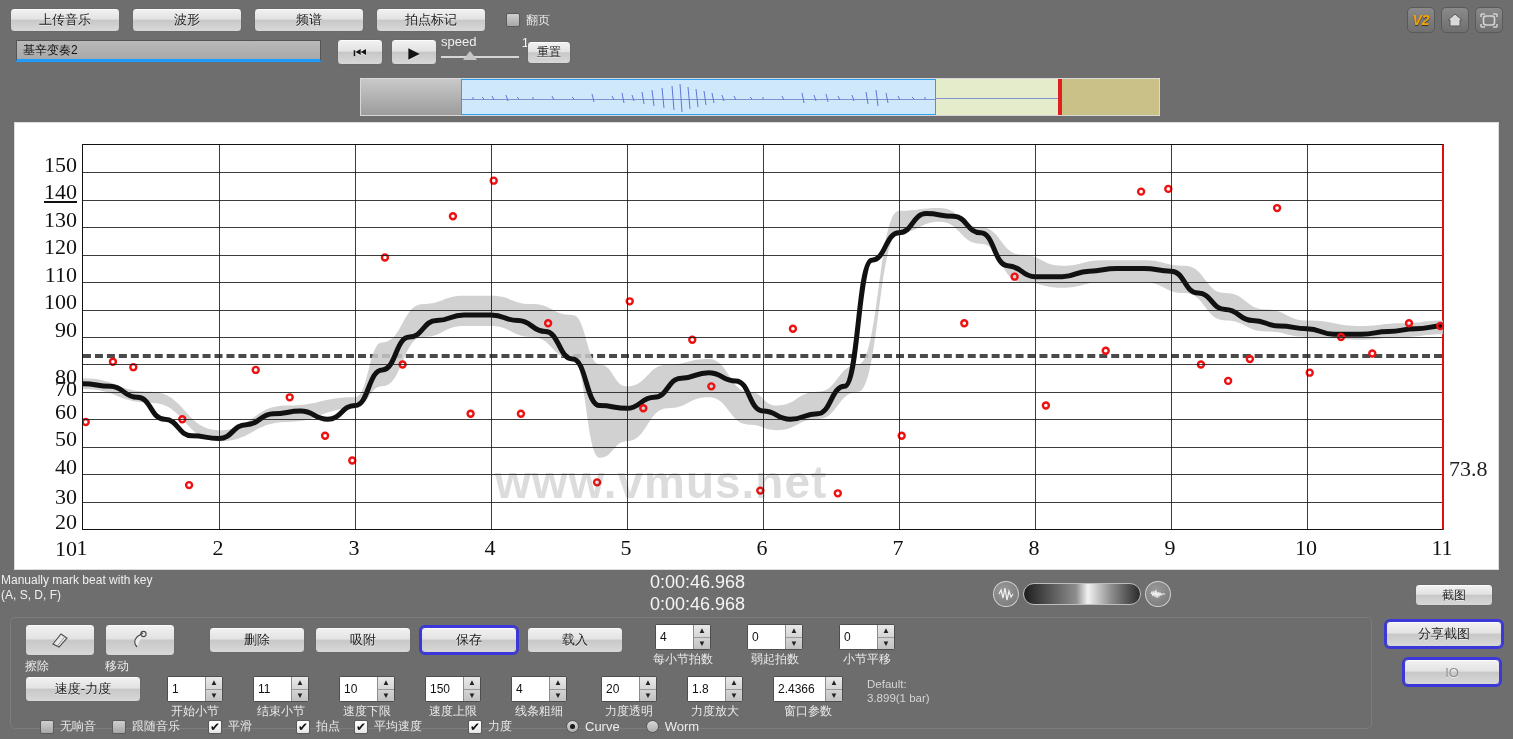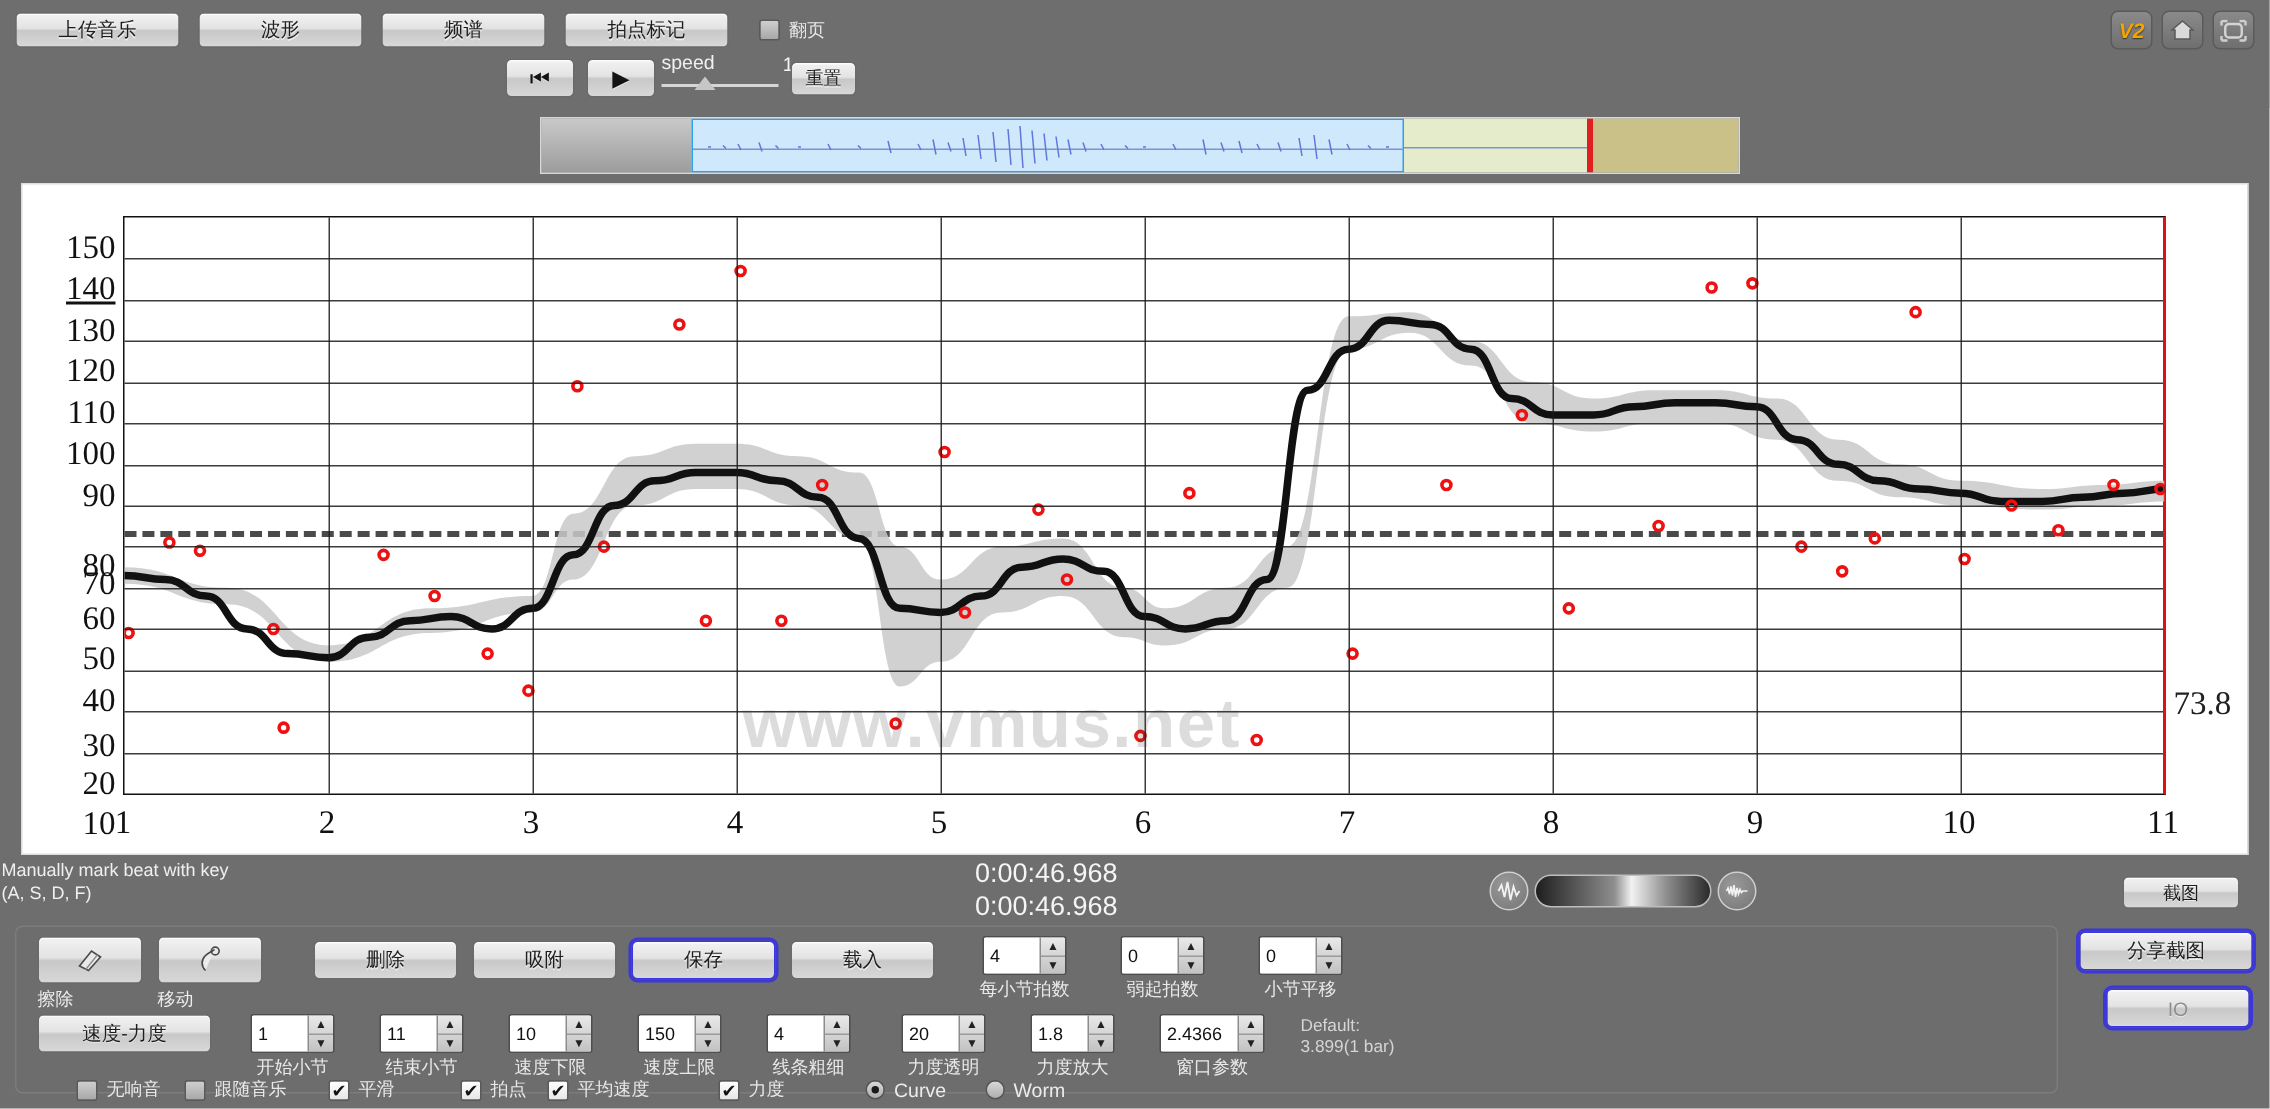--- a/index.html
+++ b/index.html
@@ -153,20 +153,23 @@
     <div class="btn">上传音乐</div>
     <div class="btn">波形</div>
     <div class="btn">频谱</div>
     <div class="btn">拍点标记</div>
     <div class="chk-wrap" style="margin-left:8px;">
       <span class="chk"></span>
       <span>翻页</span>
     </div>
   </div>
 
+  <div id="songfield">
+    <span>基辛变奏2</span>
+  </div>
 
   <div id="transport">
     <div class="btn tbtn">
       <span class="glyph">⏮</span>
     </div>
     <div class="btn tbtn">
       <span class="glyph">▶</span>
     </div>
   </div>
 
@@ -496,21 +499,21 @@
       </div>
       <div class="spincap">窗口参数</div>
     </div>
     <div id="defaultNote" style="margin-left:12px;margin-top:1px;">
       <div>Default:</div>
       <div>3.899(1 bar)</div>
     </div>
   </div>
 
   <div class="brow3">
-    <div class="chk-wrap" style="margin-left:26px;">
+    <div class="chk-wrap" style="margin-left:15px;">
       <span class="chk"></span>
       <span>无响音</span>
     </div>
     <div class="chk-wrap" style="margin-left:16px;">
       <span class="chk"></span>
       <span>跟随音乐</span>
     </div>
     <div class="chk-wrap" style="margin-left:28px;">
       <span class="chk on">✔</span>
       <span>平滑</span>

